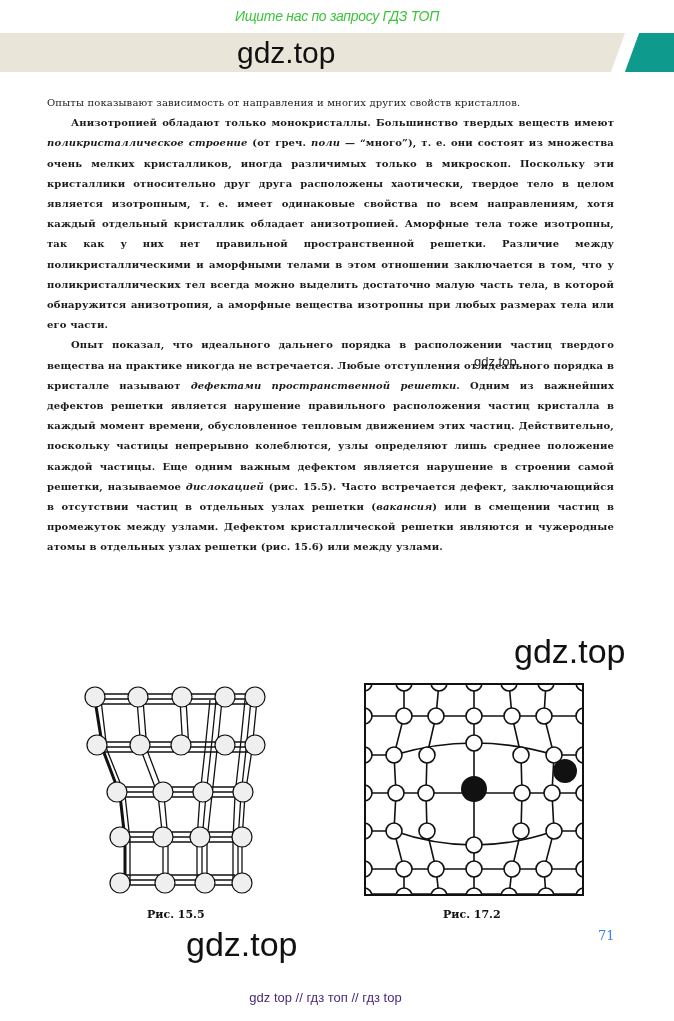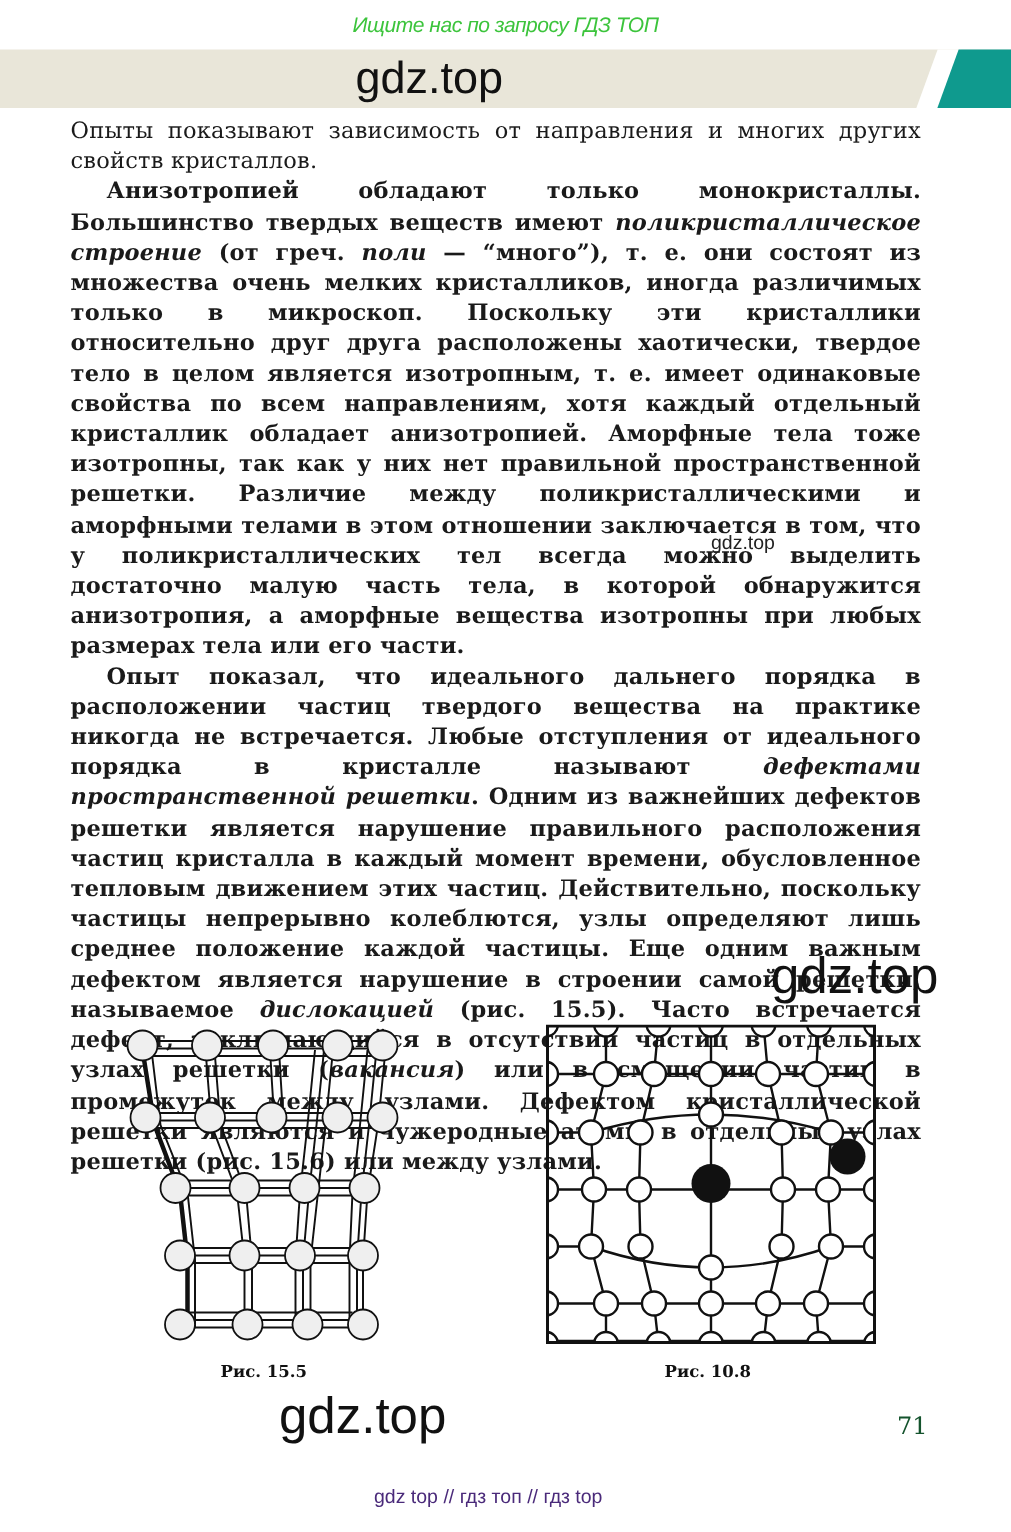--- a/index.html
+++ b/index.html
@@ -3,30 +3,30 @@
 <meta charset="utf-8">
 <style>
   html, body { margin:0; padding:0; }
   body { width:674px; height:1021px; background:#ffffff; position:relative; overflow:hidden; font-family:"DejaVu Serif", serif; color:#1a1a1a; }
   .top-banner { position:absolute; top:0; left:0; width:674px; height:32px; text-align:center; }
   .top-banner span { font-family:"Liberation Sans", sans-serif; font-size:14px; color:#3cc43c; line-height:32px; letter-spacing:-0.3px;font-style:italic; }
   .header-bar { position:absolute; top:33px; left:0; width:674px; height:39px; background:#e9e6d9; }
   .header-bar .title { position:absolute; left:237px; top:0; font-family:"Liberation Sans", sans-serif; font-size:30px; line-height:39px; color:#111; }
   .header-stripe-white { position:absolute; top:33px; right:40px; width:16px; height:39px; background:#fff; transform:skewX(-20deg); }
   .header-stripe-teal { position:absolute; top:33px; right:-10px; width:52px; height:39px; background:#0f9a8e; transform:skewX(-20deg); }
-  .text-block { position:absolute; left:47px; top:77px; width:567px; font-size:15px; line-height:20.2px; text-align:justify; letter-spacing:0.15px; }
+  .text-block { position:absolute; left:47px; top:93px; width:567px; font-size:10px; line-height:20.2px; text-align:justify; letter-spacing:0.15px; }
   .text-block p { margin:0; }
   .text-block p.indent { text-indent:24px;font-weight:bold; }
   .text-block i { font-style:italic; }
   .wm-small { position:absolute; left:474px; top:354px; font-family:"Liberation Sans", sans-serif; font-size:13px; color:#222; }
   .wm-mid { position:absolute; left:514px; top:632px; font-family:"Liberation Sans", sans-serif; font-size:34px; color:#111; }
   .wm-bottom { position:absolute; left:186px; top:925px; font-family:"Liberation Sans", sans-serif; font-size:34px; color:#111; }
   .fig { position:absolute; }
   .fig-caption { position:absolute; font-family:"DejaVu Serif", serif; font-weight:bold; font-size:11px; color:#111;text-align:right; }
-  .page-num { position:absolute; left:598px; top:928px; font-size:16px; color:#14532d;margin-top:13px; }
+  .page-num { position:absolute; left:598px; top:928px; font-size:13px; color:#3b82f6; }
   .footer { position:absolute; left:0; top:990px; width:651px; text-align:center; font-family:"Liberation Sans", sans-serif; font-size:13px; color:#4a2a7a; }
 </style>
 </head>
 <body>
 
 <div class="top-banner">
   <span>Ищите нас по запросу ГДЗ ТОП</span>
 </div>
 
 <div class="header-bar">
@@ -178,18 +178,18 @@
           <circle cx="145" cy="213" r="8"></circle>
           <circle cx="182" cy="213" r="8"></circle>
           <circle cx="220" cy="213" r="8"></circle>
       </g>
       <circle cx="110" cy="106" r="13" fill="#111"></circle>
       <circle cx="201" cy="88" r="12" fill="#111"></circle>
     </g>
     <rect x="1" y="1" width="218" height="211" fill="none" stroke="#111" stroke-width="2"></rect>
   </svg>
 </div>
-<div class="fig-caption" style="left:443px; top:908px;">Рис. 10.8</div>
+<div class="fig-caption" style="left:443px; top:908px;">Рис. 17.2</div>
 
 <div class="wm-bottom">gdz.top</div>
 <div class="page-num">71</div>
 
 <div class="footer">gdz top  //  гдз топ  //  гдз top</div>
 
 </body></html>

